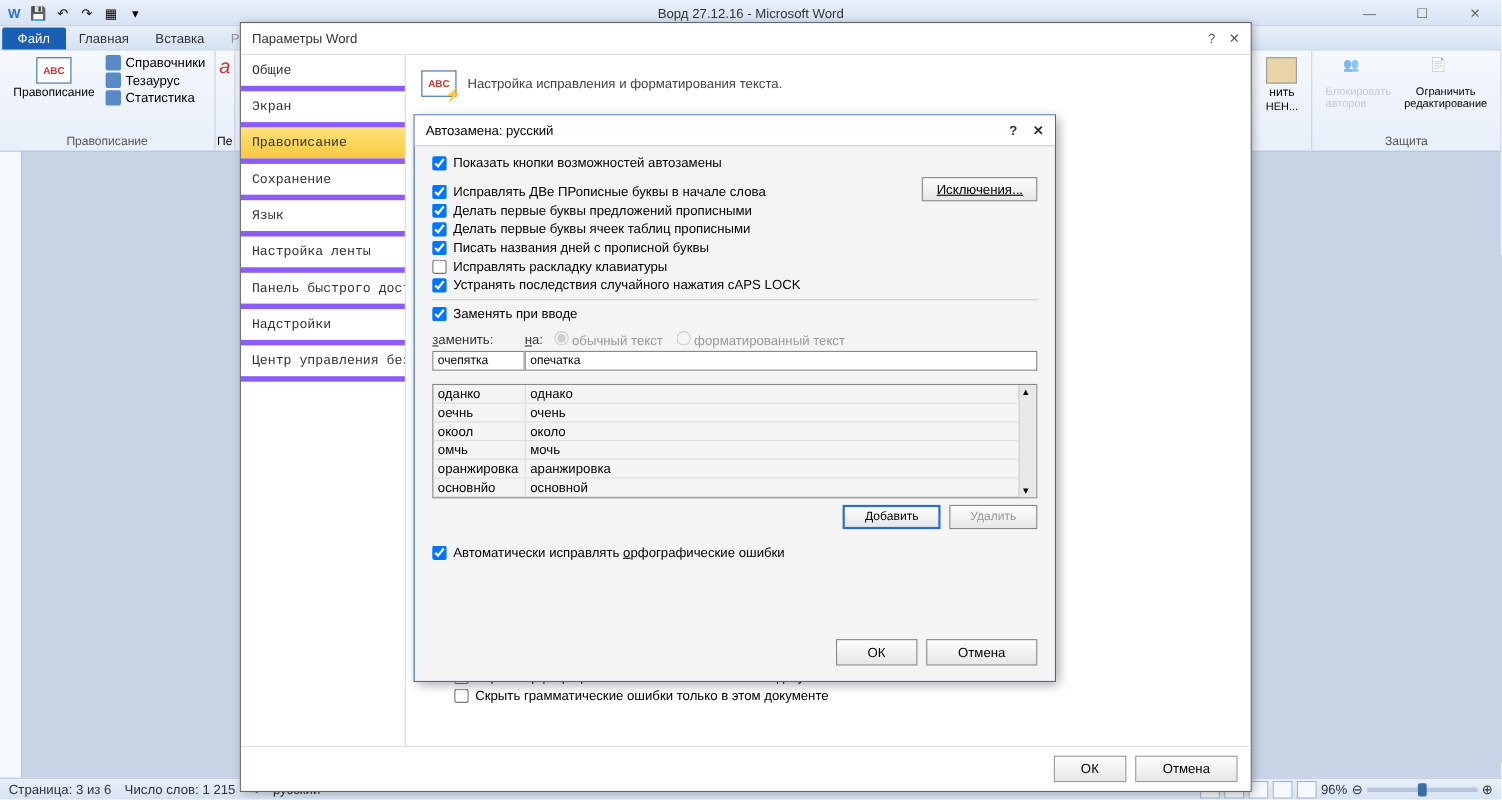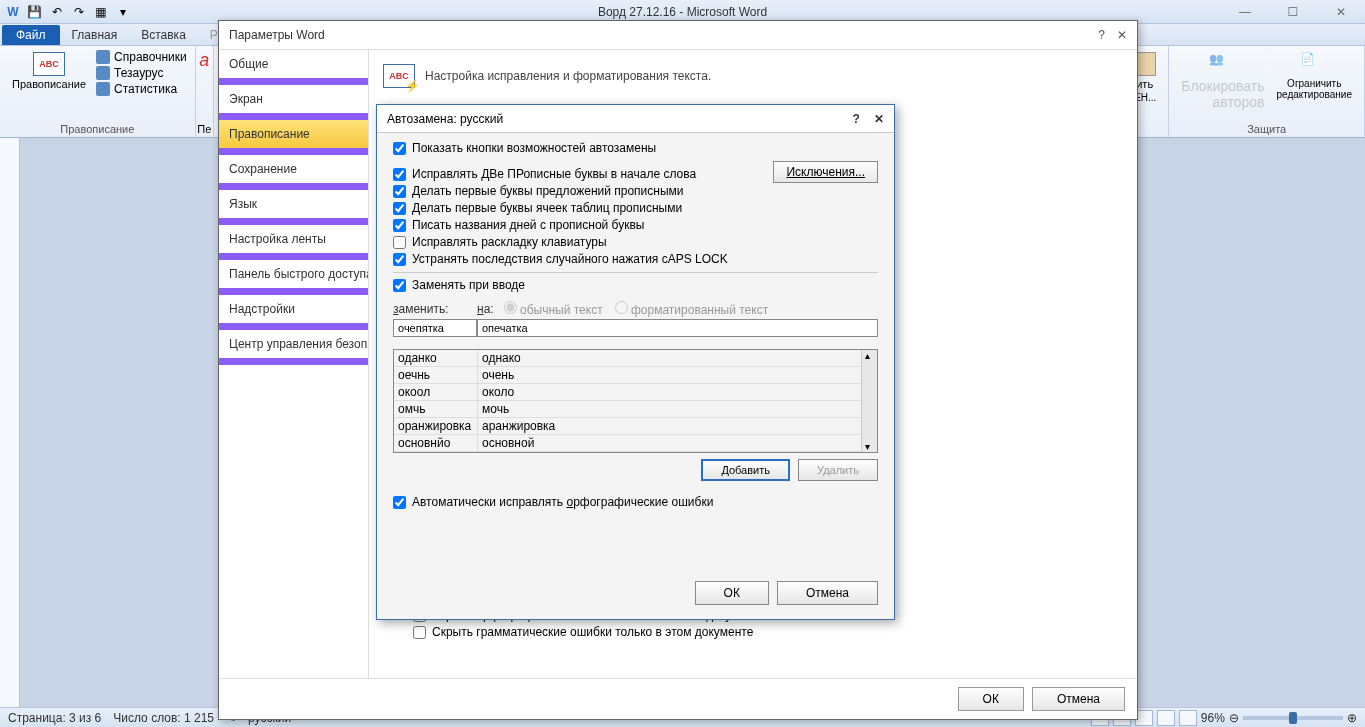--- a/index.html
+++ b/index.html
@@ -39,31 +39,31 @@
 .statusbar .view-btn { width: 18px; height: 16px; border: 1px solid #a3b5d1; background: #f5f8fc; }
 .statusbar .zoom-slider { width: 100px; height: 4px; background: #b5c5dd; position: relative; }
 .statusbar .zoom-slider::after { content: ''; position: absolute; left: 46%; top: -4px; width: 8px; height: 12px; background: #3a6ea5; border-radius: 2px; }
 
 
 .options-dialog { position: absolute; left: 218px; top: 20px; width: 920px; height: 700px; background: #fff; border: 1px solid #666; box-shadow: 2px 2px 8px rgba(0,0,0,.3); display: flex; flex-direction: column; }
 .options-dialog .dlg-title { height: 28px; display: flex; align-items: center; padding: 0 10px; color: #333; }
 .options-dialog .dlg-title .dlg-ctrls { margin-left: auto; display: flex; gap: 12px; color: #555; }
 .options-dialog .dlg-body { flex: 1; display: flex; border-top: 1px solid #ddd; }
 .options-dialog .sidebar { width: 150px; border-right: 1px solid #ddd; }
-.options-dialog .sidebar .s-item { padding: 7px 10px; border-bottom: 7px solid #8b5cf6; color: #333; cursor: pointer; white-space: nowrap; overflow: hidden; }
+.options-dialog .sidebar .s-item { padding: 7px 10px; border-bottom: 5px solid #8b5cf6; color: #333; cursor: pointer; white-space: nowrap; overflow: hidden; font-family: Liberation Mono, monospace; }
 .options-dialog .sidebar .s-item.active { background: linear-gradient(#fde27a, #f9c940); }
 .options-dialog .content { flex: 1; padding: 14px; overflow: hidden; position: relative; }
 .options-dialog .content .heading { display: flex; align-items: center; gap: 10px; color: #444; margin-bottom: 20px; }
 .options-dialog .footer { border-top: 1px solid #ddd; padding: 8px 12px; display: flex; justify-content: flex-end; gap: 8px; }
 .options-dialog .footer button { padding: 4px 24px; border: 1px solid #999; background: linear-gradient(#fefefe,#e6e6e6); }
 .hide-opts { position: absolute; bottom: 36px; left: 44px; }
 .hide-opts .chk { display: flex; align-items: center; gap: 6px; margin: 3px 0; }
 
 
-.autocorrect-dialog { position: absolute; left: 376px; top: 104px; width: 519px; height: 516px; background: #f4f4f4; border: 1px solid #3a6ea5; box-shadow: 3px 3px 10px rgba(0,0,0,.35); display: flex; flex-direction: column; }
+.autocorrect-dialog { position: absolute; left: 376px; top: 104px; width: 584px; height: 516px; background: #f4f4f4; border: 1px solid #3a6ea5; box-shadow: 3px 3px 10px rgba(0,0,0,.35); display: flex; flex-direction: column; }
 .autocorrect-dialog .ac-title { height: 28px; display: flex; align-items: center; padding: 0 10px; background: #fff; border-bottom: 1px solid #ccc; }
 .autocorrect-dialog .ac-title .ac-ctrls { margin-left: auto; display: flex; gap: 14px; font-weight: bold; color: #333; }
 .autocorrect-dialog .ac-tabs { display: flex; background: #fff; border-bottom: 1px solid #ccc; }
 .autocorrect-dialog .ac-tabs .ac-tab { padding: 6px 10px; border-right: 1px solid #ddd; font-size: 11px; color: #333; }
 .autocorrect-dialog .ac-tabs .ac-tab.active { background: #f4f4f4; border-bottom: 1px solid #f4f4f4; margin-bottom: -1px; }
 .autocorrect-dialog .ac-body { flex: 1; padding: 8px 16px; display: flex; flex-direction: column; gap: 3px; position: relative; }
 .autocorrect-dialog .chk { display: flex; align-items: center; gap: 6px; font-size: 11px; }
 .autocorrect-dialog .chk input { width: 13px; height: 13px; }
 .autocorrect-dialog .exceptions-btn { position: absolute; right: 16px; top: 28px; padding: 3px 12px; border: 1px solid #888; background: linear-gradient(#fefefe,#e6e6e6); font-size: 11px; }
 .autocorrect-dialog .replace-section { margin-top: 6px; }
@@ -157,21 +157,21 @@
         <div style="width:28px;height:24px;background:#e8d4a8;border:1px solid #999"></div>
         <span style="font-size:11px">нить</span>
         <span style="font-size:10px">НЕН...</span>
       </div>
       <div class="label"></div>
     </div>
     <div class="group">
       <div style="display:flex; gap:4px">
         <div class="big-btn" style="opacity:.5">
           <div style="width:28px;height:24px">👥</div>
-          <span style="font-size:14px;white-space:pre;text-align:right;color:#999">Блокировать
+          <span style="font-size:10px;white-space:pre;text-align:left;color:#999">Блокировать
 авторов</span>
         </div>
         <div class="big-btn">
           <div style="width:28px;height:24px">📄</div>
           <span style="font-size:10px;white-space:pre;text-align:center">Ограничить
 редактирование</span>
         </div>
       </div>
       <div class="label">Защита</div>
     </div>

